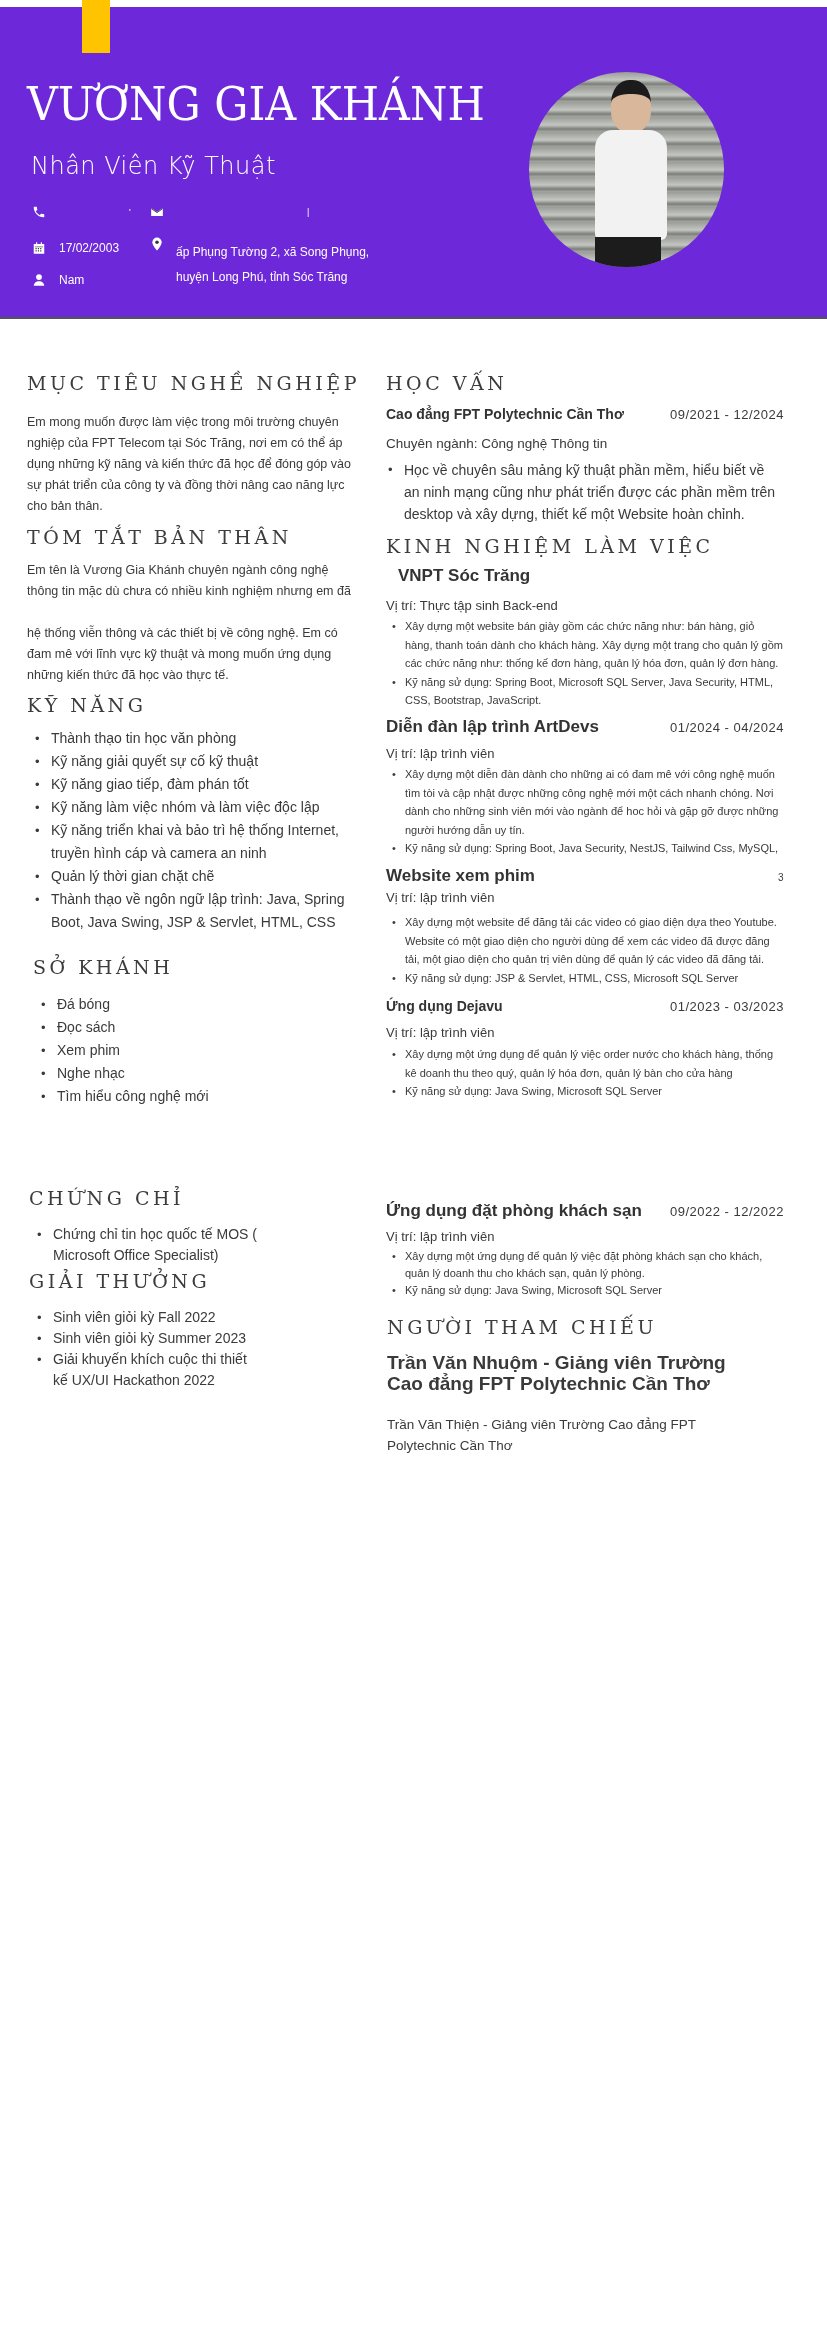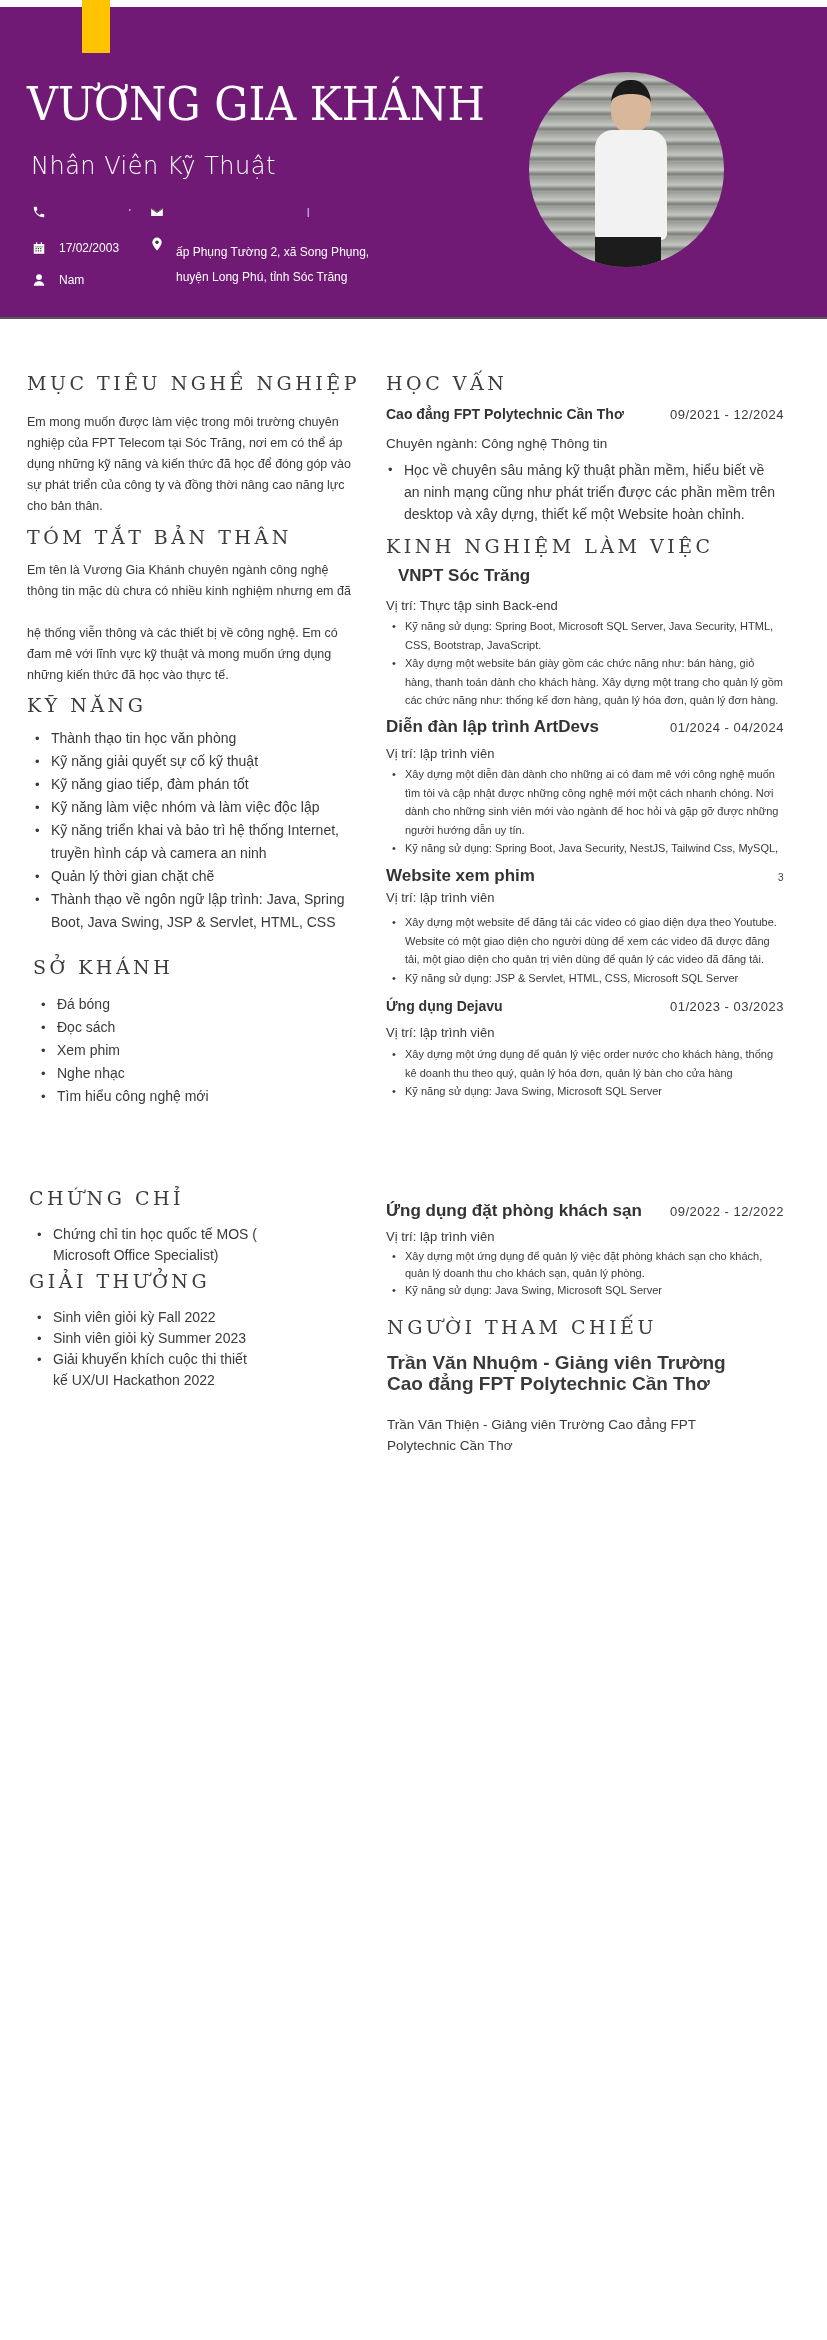--- a/index.html
+++ b/index.html
@@ -1,21 +1,21 @@
 <!DOCTYPE html>
 <html><head>
   <meta charset="utf-8">
   <style>
     * { box-sizing: border-box; margin: 0; padding: 0; }
     html, body { width: 827px; height: 2340px; background: #ffffff; overflow: hidden; }
     body { position: relative; font-family: "Liberation Sans", sans-serif; color: #3a3a3a; }
 
     .header {
       position: absolute; left: 0; top: 7px; width: 827px; height: 312px;
-      background: #701a75; border-bottom: 2px solid #555;
+      background: #6d28d9; border-bottom: 2px solid #555;
     }
     .accent-bar {
       position: absolute; left: 82px; top: 0; width: 28px; height: 53px;
       background: #ffc300; z-index: 2;
     }
     .name {
       position: absolute; left: 27px; top: 70px;
       font-family: "DejaVu Serif", serif; font-size: 46px; color: #ffffff;
       letter-spacing: 0px; font-weight: normal; transform: scaleX(0.93); transform-origin: left;
       white-space: nowrap;
@@ -179,22 +179,22 @@
 </ul>
 
 <h2 class="section-title" style="left:386px; top:535px;">KINH NGHIỆM LÀM VIỆC</h2>
 
 <div class="row-head" style="left:386px; top:566px;margin-left:12px;">
   <span class="org">VNPT Sóc Trăng</span>
   <span class="date"></span>
 </div>
 <div class="sub" style="left:386px; top:598px;">Vị trí: Thực tập sinh Back-end</div>
 <ul class="blist small" style="left:386px; top:617px; width:398px;">
+  <li>Xây dựng một website bán giày gồm các chức năng như: bán hàng, giỏ hàng, thanh toán dành cho khách hàng. Xây dựng một trang cho quản lý gồm các chức năng như: thống kế đơn hàng, quản lý hóa đơn, quản lý đơn hàng.</li>
   <li>Kỹ năng sử dụng: Spring Boot, Microsoft SQL Server, Java Security, HTML, CSS, Bootstrap, JavaScript.</li>
-  <li>Xây dựng một website bán giày gồm các chức năng như: bán hàng, giỏ hàng, thanh toán dành cho khách hàng. Xây dựng một trang cho quản lý gồm các chức năng như: thống kế đơn hàng, quản lý hóa đơn, quản lý đơn hàng.</li>
 </ul>
 
 <div class="row-head" style="left:386px; top:717px;">
   <span class="org">Diễn đàn lập trình ArtDevs</span>
   <span class="date">01/2024 - 04/2024</span>
 </div>
 <div class="sub" style="left:386px; top:746px;">Vị trí: lập trình viên</div>
 <ul class="blist small" style="left:386px; top:765px; width:398px;">
   <li>Xây dựng một diễn đàn dành cho những ai có đam mê với công nghệ muốn tìm tòi và cập nhật được những công nghệ mới một cách nhanh chóng. Nơi dành cho những sinh viên mới vào ngành để hoc hỏi và gặp gỡ được những người hướng dẫn uy tín.</li>
   <li>Kỹ năng sử dụng: Spring Boot, Java Security, NestJS, Tailwind Css, MySQL,</li>

